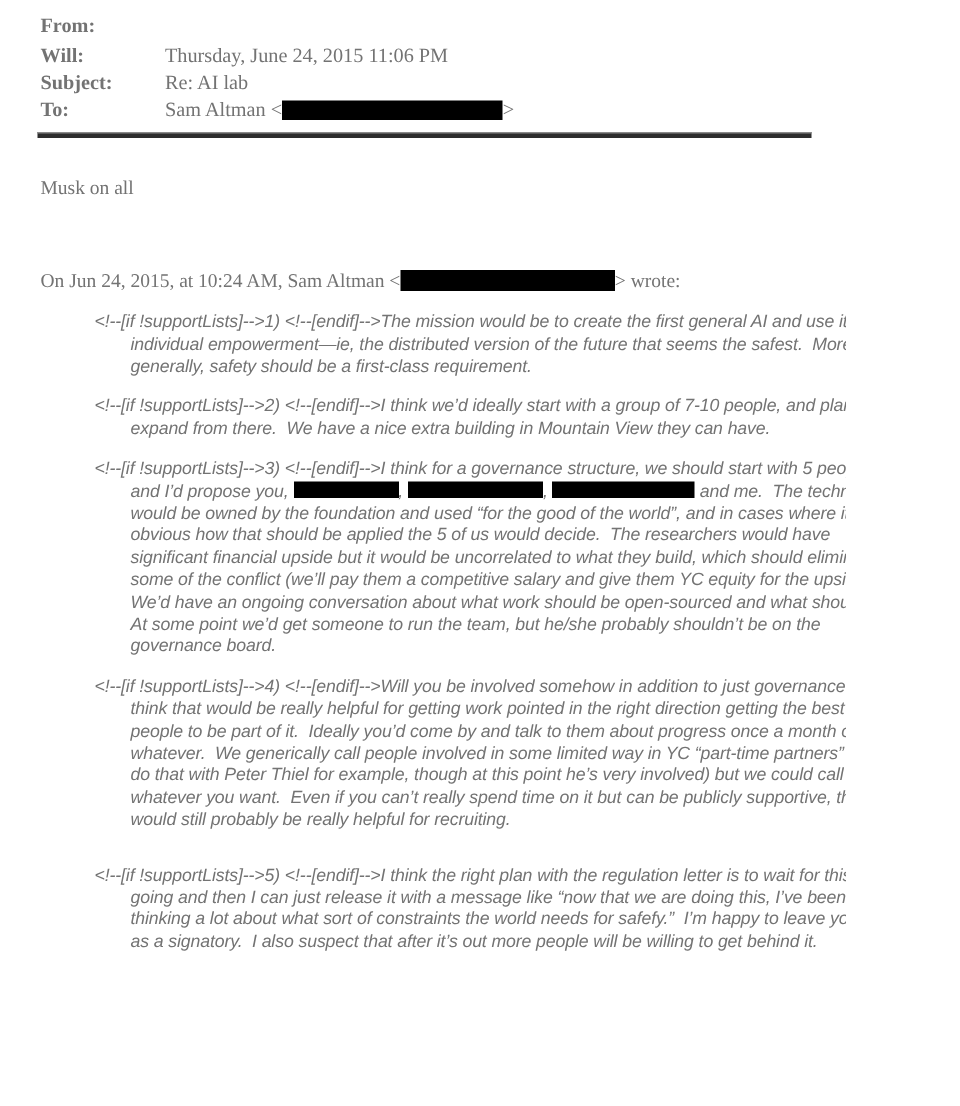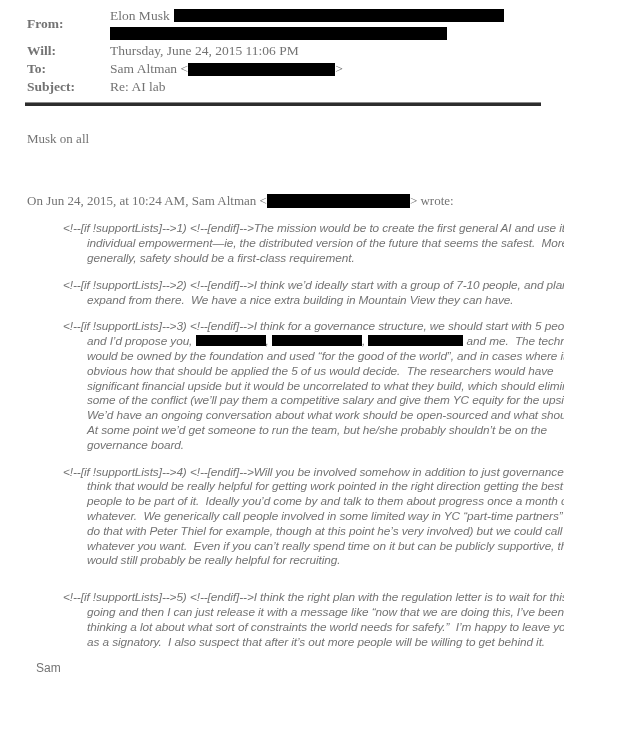--- a/index.html
+++ b/index.html
@@ -82,48 +82,43 @@
   p { margin: 0; }
 </style>
 </head>
 <body>
 
 <div class="page">
 
   <div class="header">
     <div class="hrow hrow-from">
       <span class="hlabel">From:</span>
-      <div class="hvalue">
-        <div class="from-line1"><span>Elon Musk</span><span class="redaction hbar1" style="width: 330px;"></span></div>
-        <div class="from-line2"><span class="redaction hbar2" style="width: 337px;"></span></div>
-      </div>
     </div>
     <div class="hrow">
       <span class="hlabel">Will:</span>
       <span class="hvalue">Thursday, June 24, 2015 11:06 PM</span>
     </div>
     <div class="hrow">
+      <span class="hlabel">Subject:</span>
+      <span class="hvalue">Re: AI lab</span>
+    </div>
+    <div class="hrow">
       <span class="hlabel">To:</span>
       <span class="hvalue"><span>Sam Altman &lt;</span><span class="redaction tobar" style="width: 147px;"></span><span>&gt;</span></span>
-    </div>
-    <div class="hrow">
-      <span class="hlabel">Subject:</span>
-      <span class="hvalue">Re: AI lab</span>
     </div>
   </div>
 
   <div class="rule"></div>
 
   <p class="greeting serif">Musk on all</p>
 
   <p class="quote serif"><span>On Jun 24, 2015, at 10:24 AM, Sam Altman &lt;</span><span class="redaction qbar" style="width: 143px;"></span><span>&gt; wrote:</span></p>
 
   <div class="list">
       <p class="list-item">&lt;!--[if !supportLists]--&gt;1) &lt;!--[endif]--&gt;The mission would be to create the first general AI and use it for individual empowerment—ie, the distributed version of the future that seems the safest.  More generally, safety should be a first-class requirement.</p>
       <p class="list-item">&lt;!--[if !supportLists]--&gt;2) &lt;!--[endif]--&gt;I think we’d ideally start with a group of 7-10 people, and plan to expand from there.  We have a nice extra building in Mountain View they can have.</p>
       <p class="list-item">&lt;!--[if !supportLists]--&gt;3) &lt;!--[endif]--&gt;I think for a governance structure, we should start with 5 people and I’d propose you, <span class="redaction ibar" style="width: 70px;"></span>, <span class="redaction ibar" style="width: 90px;"></span>, <span class="redaction ibar" style="width: 95px;"></span> and me.  The technology would be owned by the foundation and used “for the good of the world”, and in cases where it’s not obvious how that should be applied the 5 of us would decide.  The researchers would have significant financial upside but it would be uncorrelated to what they build, which should eliminate some of the conflict (we’ll pay them a competitive salary and give them YC equity for the upside).  We’d have an ongoing conversation about what work should be open-sourced and what shouldn’t.  At some point we’d get someone to run the team, but he/she probably shouldn’t be on the governance board.</p>
       <p class="list-item">&lt;!--[if !supportLists]--&gt;4) &lt;!--[endif]--&gt;Will you be involved somehow in addition to just governance?  I think that would be really helpful for getting work pointed in the right direction getting the best people to be part of it.  Ideally you’d come by and talk to them about progress once a month or whatever.  We generically call people involved in some limited way in YC “part-time partners” (we do that with Peter Thiel for example, though at this point he’s very involved) but we could call it whatever you want.  Even if you can’t really spend time on it but can be publicly supportive, that would still probably be really helpful for recruiting.</p>
       <p class="list-item gap-before">&lt;!--[if !supportLists]--&gt;5) &lt;!--[endif]--&gt;I think the right plan with the regulation letter is to wait for this to get going and then I can just release it with a message like “now that we are doing this, I’ve been thinking a lot about what sort of constraints the world needs for safefy.”  I’m happy to leave you off as a signatory.  I also suspect that after it’s out more people will be willing to get behind it.</p>
     </div>
 
-  <p class="signature">Sam</p>
 
 </div>
 
 </body></html>

